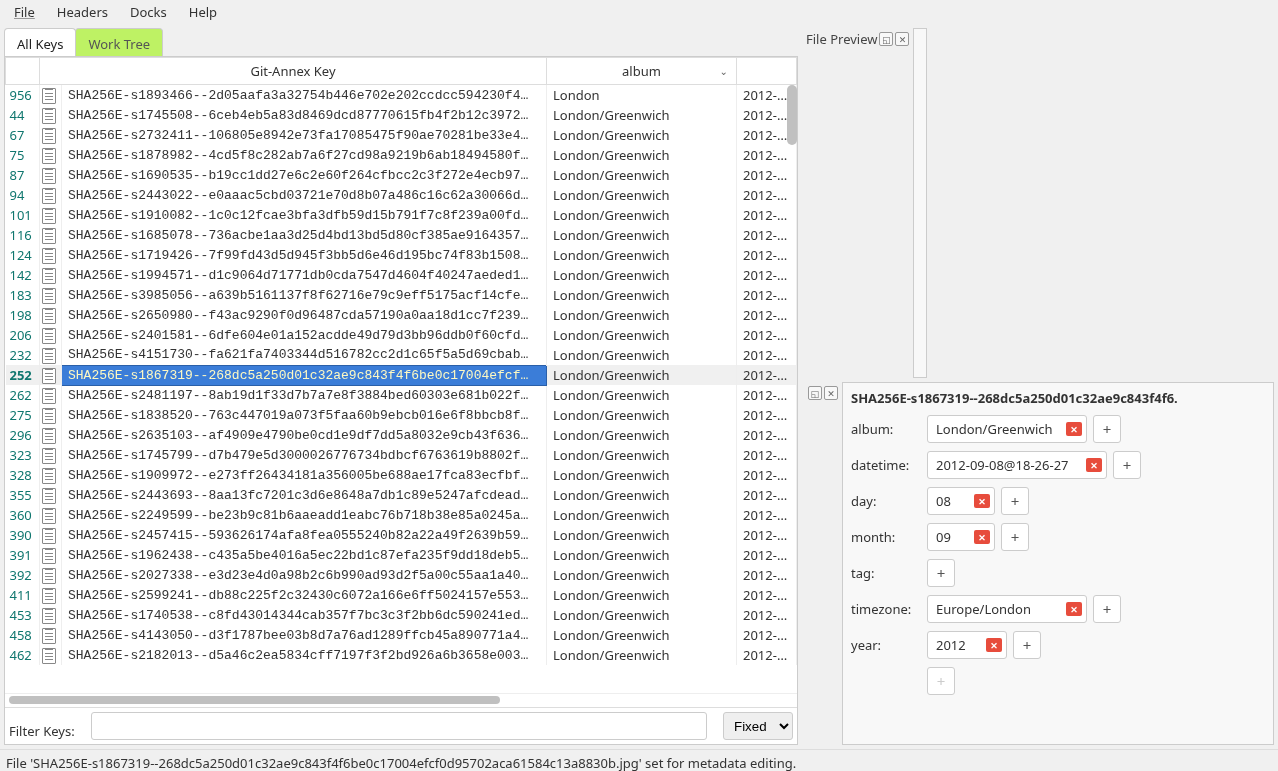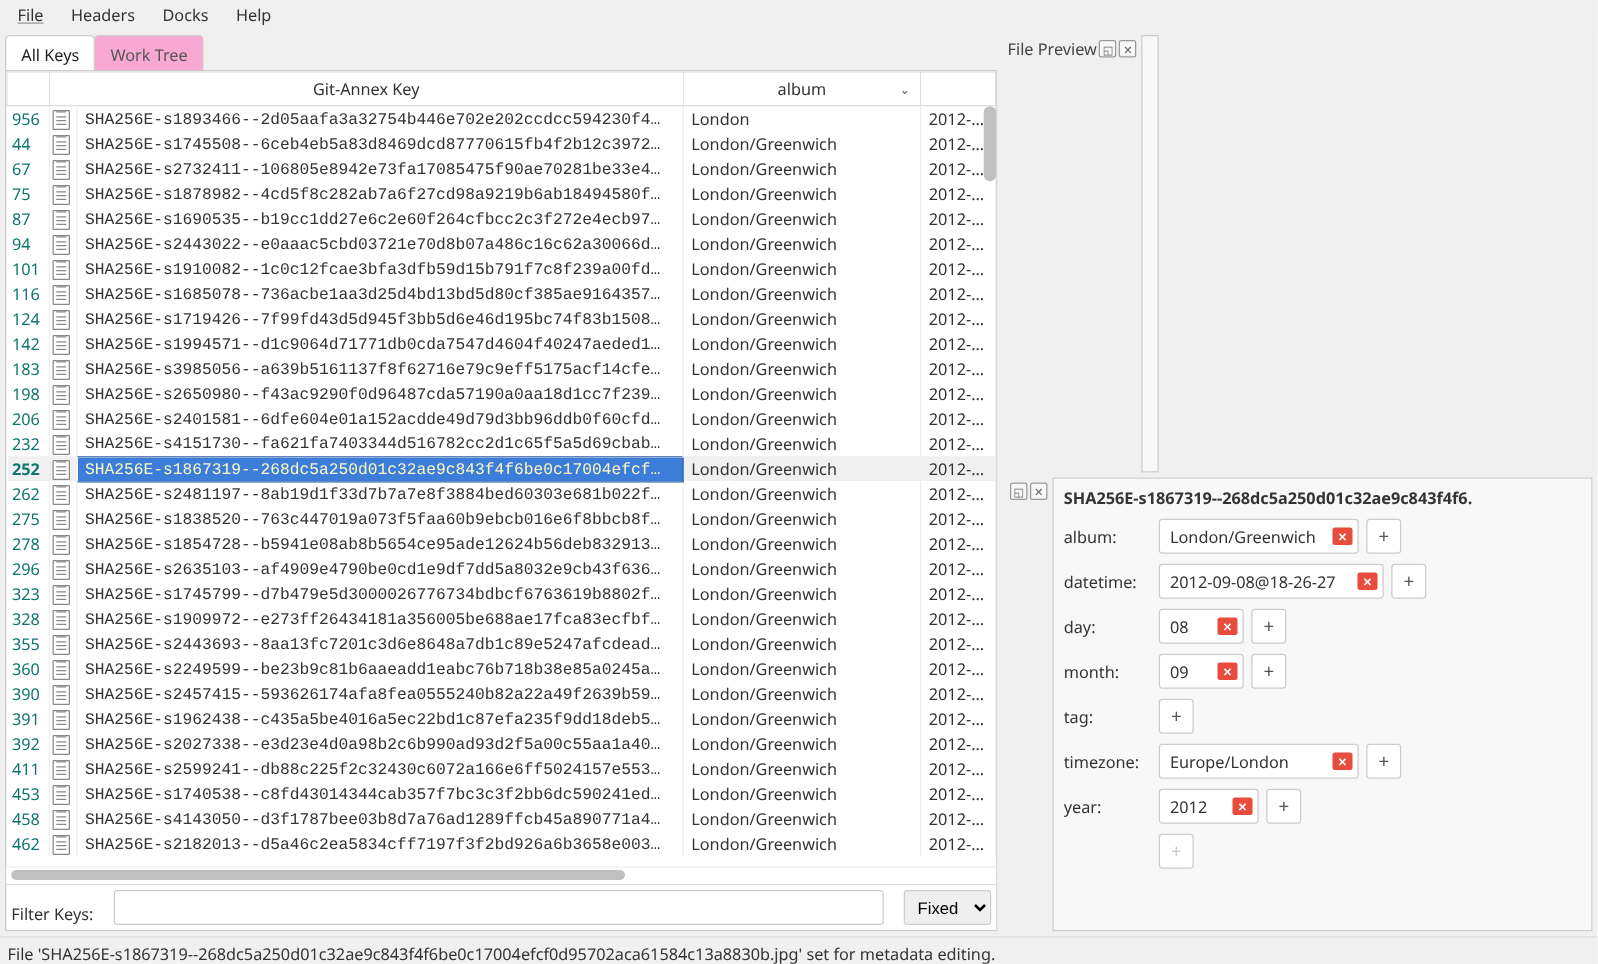--- a/index.html
+++ b/index.html
@@ -41,21 +41,21 @@
   display: flex;
   flex-direction: column;
   overflow: hidden;
 }
 .tabs-row {
   display: flex;
   height: 28px;
 }
 .tab {
   padding: 6px 12px;
-  background: #f9a8d4;
+  background: #bef264;
   border: 1px solid #ccc;
   border-bottom: none;
   border-radius: 4px 4px 0 0;
   margin-right: -1px;
   cursor: pointer;
   font-size: 13px;
   color: #555;
 }
 .tab.active {
   background: #fff;
@@ -444,27 +444,20 @@
                 <td>2012-09</td>
               </tr>
               <tr>
                 <td class="rownum">275</td>
                 <td class="icon-cell"><span class="doc-icon"></span></td>
                 <td class="key-cell">SHA256E-s1838520--763c447019a073f5faa60b9ebcb016e6f8bbcb8f…</td>
                 <td>London/Greenwich</td>
                 <td>2012-09</td>
               </tr>
               <tr>
-                <td class="rownum">278</td>
-                <td class="icon-cell"><span class="doc-icon"></span></td>
-                <td class="key-cell">SHA256E-s1854728--b5941e08ab8b5654ce95ade12624b56deb832913…</td>
-                <td>London/Greenwich</td>
-                <td>2012-09</td>
-              </tr>
-              <tr>
                 <td class="rownum">296</td>
                 <td class="icon-cell"><span class="doc-icon"></span></td>
                 <td class="key-cell">SHA256E-s2635103--af4909e4790be0cd1e9df7dd5a8032e9cb43f636…</td>
                 <td>London/Greenwich</td>
                 <td>2012-09</td>
               </tr>
               <tr>
                 <td class="rownum">323</td>
                 <td class="icon-cell"><span class="doc-icon"></span></td>
                 <td class="key-cell">SHA256E-s1745799--d7b479e5d3000026776734bdbcf6763619b8802f…</td>

